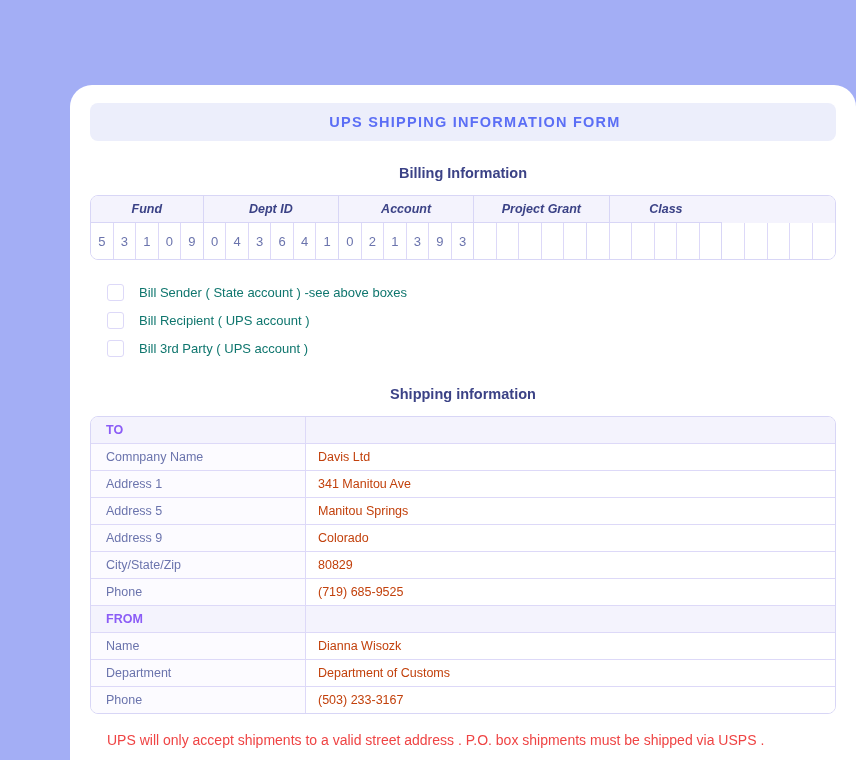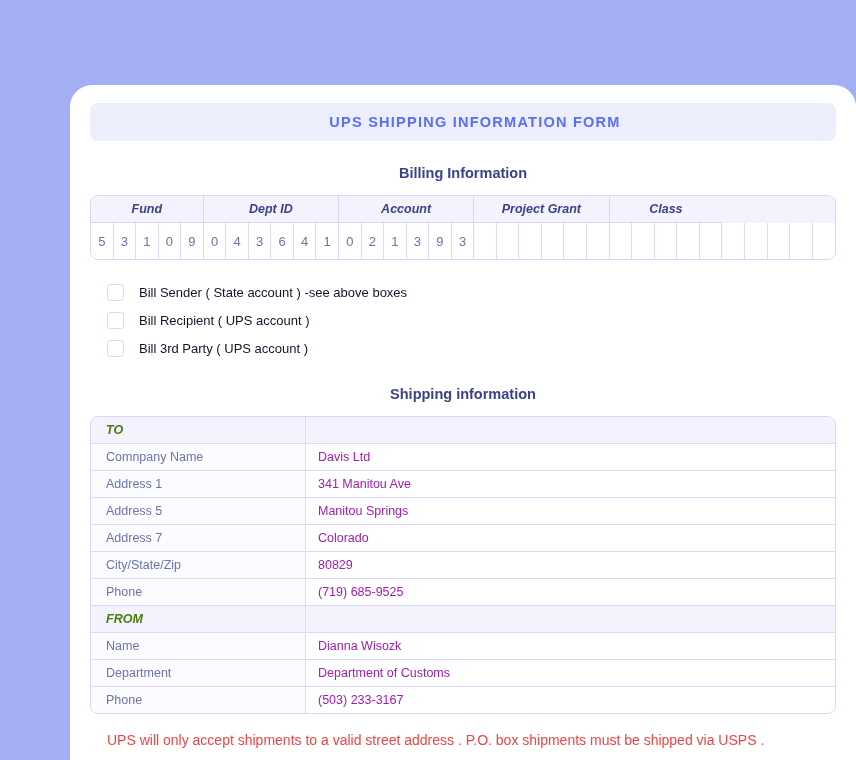--- a/index.html
+++ b/index.html
@@ -119,21 +119,21 @@
   .checkbox-box {
     width: 17px;
     height: 17px;
     border: 1.5px solid #ddd9f8;
     border-radius: 3px;
     background: #ffffff;
     flex: 0 0 auto;
   }
   .checkbox-label {
     margin-left: 15px;
-    color: #0f172a;
+    color: #0f766e;
     font-size: 13px;
   }
 
   
   .ship-table {
     border: 1px solid #d8d6f6;
     border-radius: 8px;
     overflow: hidden;
   }
   .ship-row {
@@ -153,30 +153,29 @@
     color: #6b74ad;
     font-size: 12.5px;
     background: #fcfbff;
   }
   .ship-value {
     flex: 1 1 auto;
     padding: 0 12px;
     height: 26px;
     display: flex;
     align-items: center;
-    color: #a21caf;
+    color: #c2410c;
     font-size: 12.5px;
     background: #ffffff;
   }
   .ship-row.section .ship-label,
   .ship-row.section .ship-value {
     background: #f4f3fd;
-    color: #4d7c0f;
+    color: #8b5cf6;
     font-weight: bold;
-    font-style: italic;
   }
 
   
   .form-note {
     margin-top: 18px;
     padding-left: 17px;
     color: #ef4444;
     font-size: 14px;
   }
 </style>
@@ -276,21 +275,21 @@
       </div>
       <div class="ship-row">
         <div class="ship-label">Address 1</div>
         <div class="ship-value">341 Manitou Ave</div>
       </div>
       <div class="ship-row">
         <div class="ship-label">Address 5</div>
         <div class="ship-value">Manitou Springs</div>
       </div>
       <div class="ship-row">
-        <div class="ship-label">Address 7</div>
+        <div class="ship-label">Address 9</div>
         <div class="ship-value">Colorado</div>
       </div>
       <div class="ship-row">
         <div class="ship-label">City/State/Zip</div>
         <div class="ship-value">80829</div>
       </div>
       <div class="ship-row">
         <div class="ship-label">Phone</div>
         <div class="ship-value">(719) 685-9525</div>
       </div>

